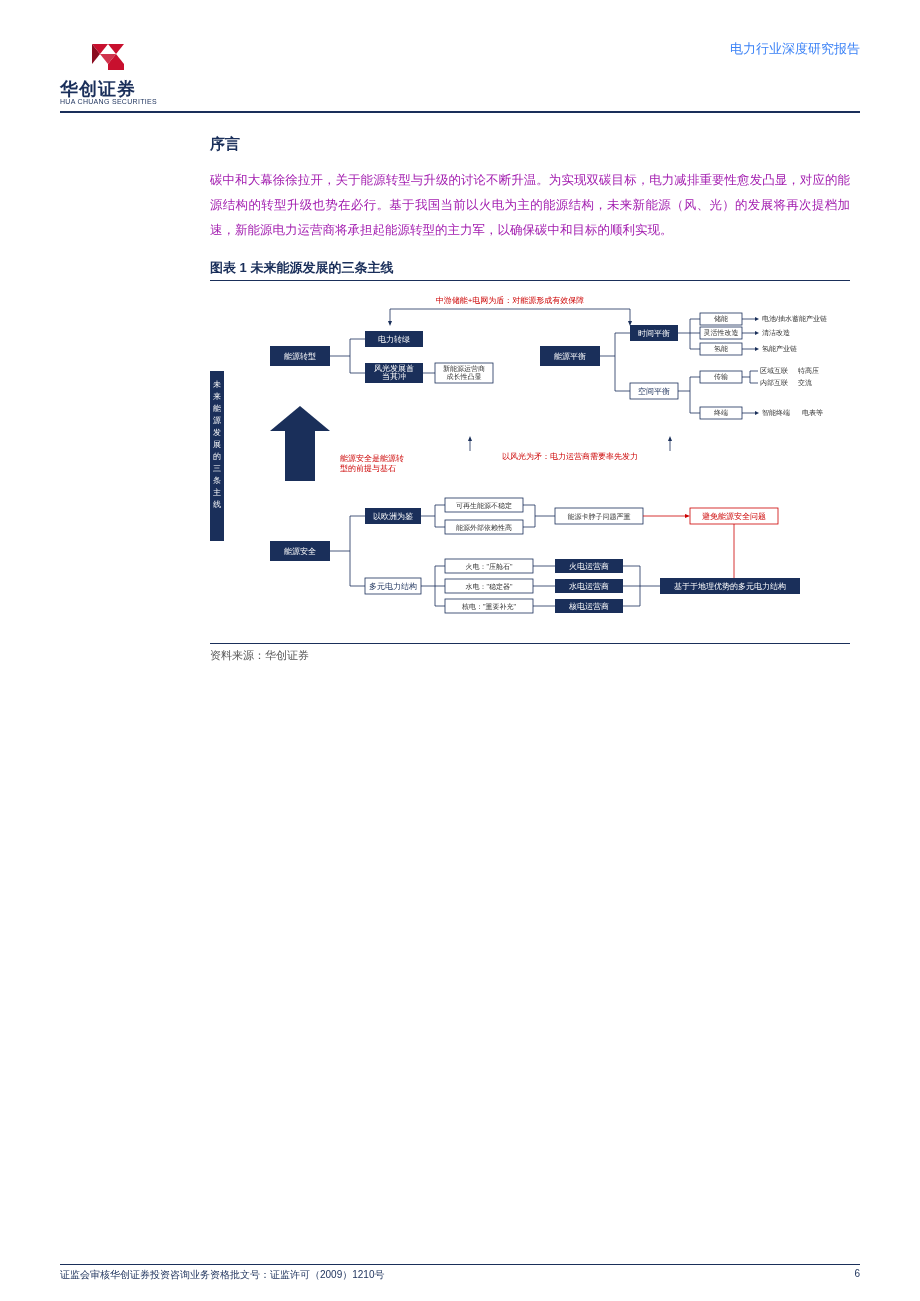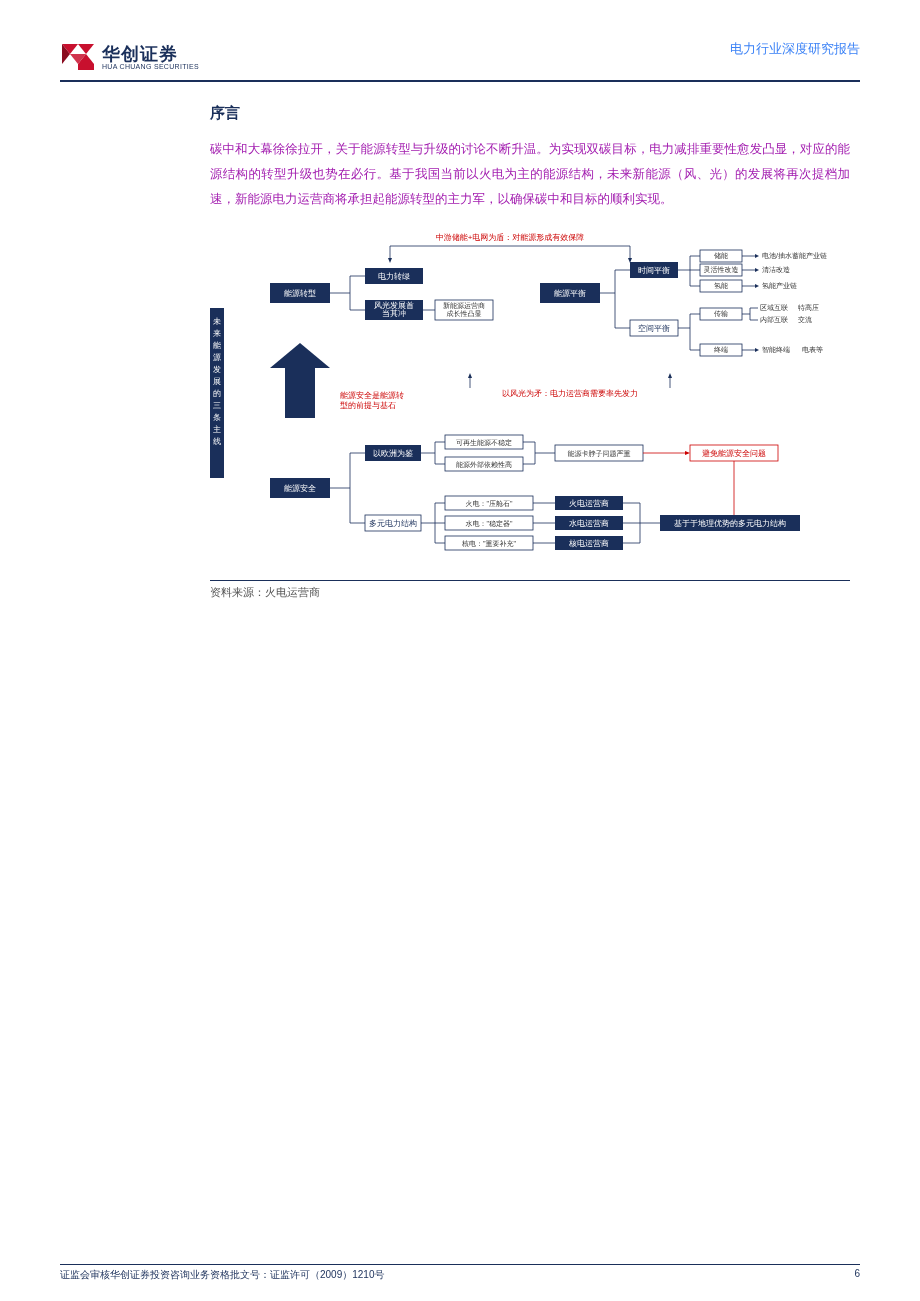--- a/index.html
+++ b/index.html
@@ -1,19 +1,19 @@
 <!DOCTYPE html>
 <html><head>
 <meta charset="utf-8">
 <style>
   * { margin:0; padding:0; box-sizing:border-box; }
   body { width:920px; height:1301px; background:#fff; font-family:"Microsoft YaHei","SimSun",sans-serif; color:#333; position:relative; }
   .page { padding:40px 60px 50px 60px; }
   .header { display:flex; justify-content:space-between; align-items:flex-start; border-bottom:2px solid #1a2f5a; padding-bottom:6px; margin-bottom:22px; }
-  .logo { display:flex; align-items:center; gap:6px; }
+  .logo { display:flex; align-items:center; gap:6px;flex-direction:column; }
   .logo-mark { width:36px; height:34px; position:relative; }
   .logo-mark svg { width:100%; height:100%; }
   .logo-text { line-height:1; }
   .logo-cn { font-size:18px; font-weight:700; color:#1a2f5a; letter-spacing:1px; }
   .logo-en { font-size:7px; color:#1a2f5a; letter-spacing:0.3px; }
   .doc-type { color:#3b82f6; font-size:13px; }
   .content { margin-left:150px; margin-right:10px; }
   .section-title { color:#1a2f5a; font-size:15px; font-weight:700; margin-bottom:14px; }
   .para { font-size:12.5px; line-height:2.0; text-align:justify; margin-bottom:16px; color:#a21caf; }
   .fig-title { color:#1a2f5a; font-size:13px; font-weight:600; border-bottom:1px solid #1a2f5a; padding-bottom:3px; margin-bottom:10px; }
@@ -51,20 +51,21 @@
         <div class="logo-en">HUA CHUANG SECURITIES</div>
       </div>
     </div>
     <div class="doc-type">电力行业深度研究报告</div>
   </div>
 
   <div class="content">
     <div class="section-title">序言</div>
     <p class="para">碳中和大幕徐徐拉开，关于能源转型与升级的讨论不断升温。为实现双碳目标，电力减排重要性愈发凸显，对应的能源结构的转型升级也势在必行。基于我国当前以火电为主的能源结构，未来新能源（风、光）的发展将再次提档加速，新能源电力运营商将承担起能源转型的主力军，以确保碳中和目标的顺利实现。</p>
 
+    <div class="fig-title">图表 1 未来能源发展的三条主线</div>
 
     <div class="diagram">
       <svg viewBox="0 0 640 340">
 
         <rect x="0" y="80" width="14" height="170" class="dbox-dark"></rect>
         <text x="7" y="96" class="dtxt-w" text-anchor="middle"><tspan x="7" dy="0">未</tspan><tspan x="7" dy="12">来</tspan><tspan x="7" dy="12">能</tspan><tspan x="7" dy="12">源</tspan><tspan x="7" dy="12">发</tspan><tspan x="7" dy="12">展</tspan><tspan x="7" dy="12">的</tspan><tspan x="7" dy="12">三</tspan><tspan x="7" dy="12">条</tspan><tspan x="7" dy="12">主</tspan><tspan x="7" dy="12">线</tspan></text>
 
         <text x="300" y="12" class="dtxt-r" text-anchor="middle">中游储能+电网为盾：对能源形成有效保障</text>
         <path class="conn" d="M180,18 L180,30 M420,18 L420,30 M180,18 L420,18"></path>
         <polygon points="178,30 182,30 180,35" fill="#1a2f5a"></polygon>
@@ -162,20 +163,20 @@
           <text x="379" y="298" class="dtxt-w" text-anchor="middle" font-size="6.5">水电运营商</text>
         <rect x="345" y="308" width="68" height="14" class="dbox-dark"></rect>
           <text x="379" y="318" class="dtxt-w" text-anchor="middle" font-size="6.5">核电运营商</text>
         <path class="conn" d="M413,275 L430,275 L430,295 M413,315 L430,315 L430,295 M413,295 L450,295"></path>
         <rect x="450" y="287" width="140" height="16" class="dbox-dark"></rect>
           <text x="520" y="298" class="dtxt-w" text-anchor="middle" font-size="7">基于于地理优势的多元电力结构</text>
         <path class="conn-r" d="M524,287 L524,233"></path>
       </svg>
     </div>
 
-    <div class="source">资料来源：火电运营商</div>
+    <div class="source">资料来源：华创证券</div>
   </div>
 </div>
 
 <div class="footer">
   <span>证监会审核华创证券投资咨询业务资格批文号：证监许可（2009）1210号</span>
   <span>6</span>
 </div>
 
 </body></html>

